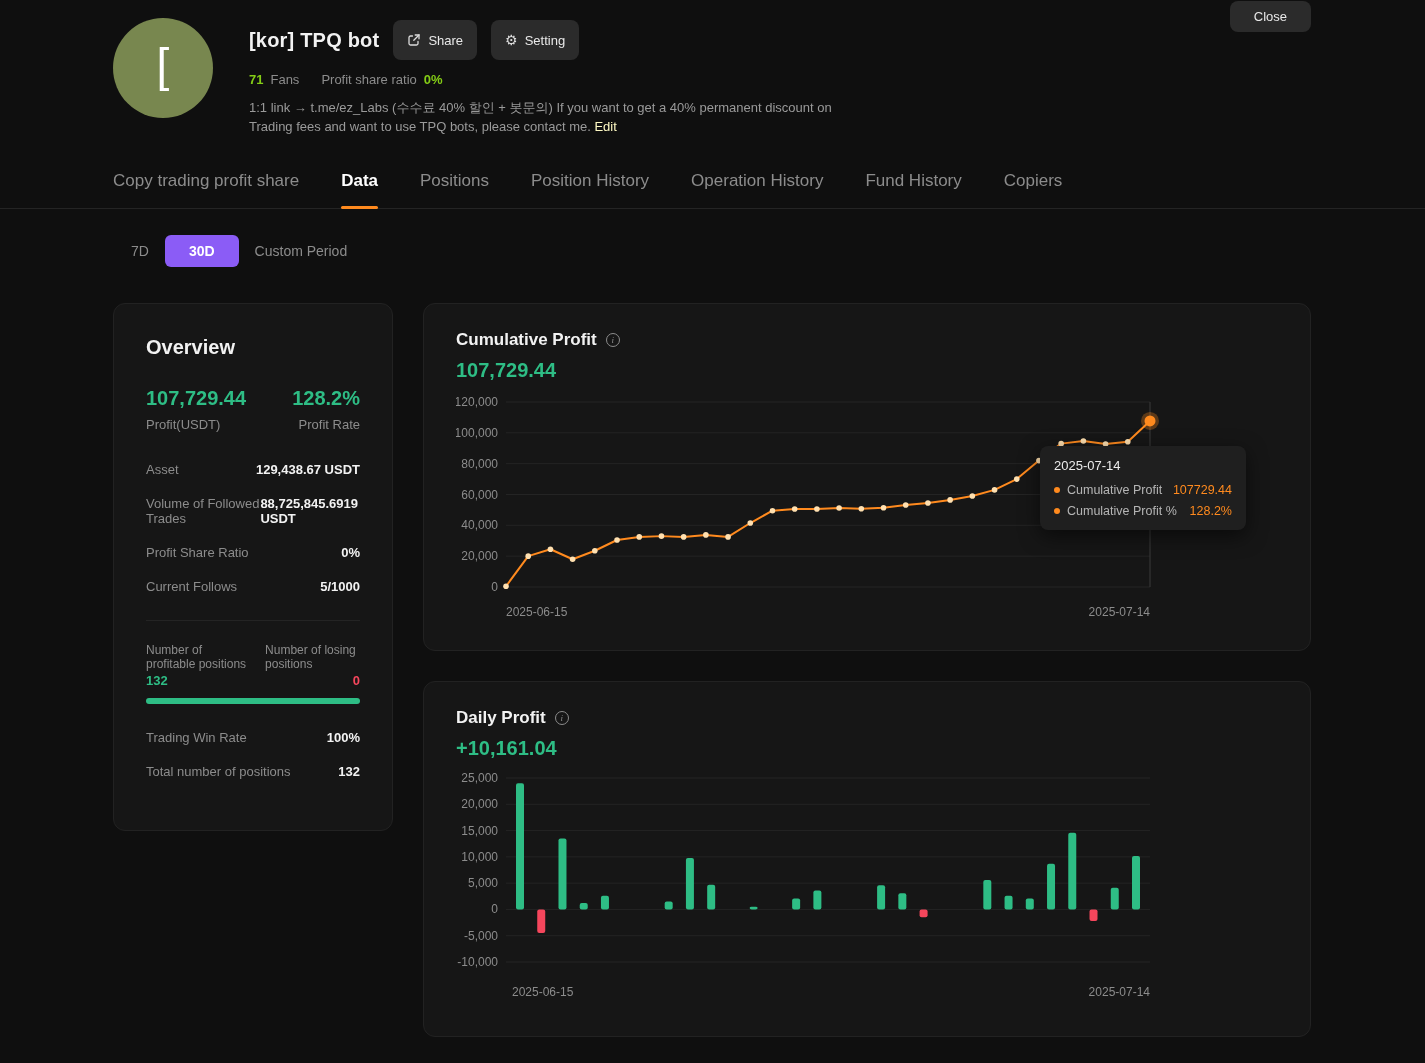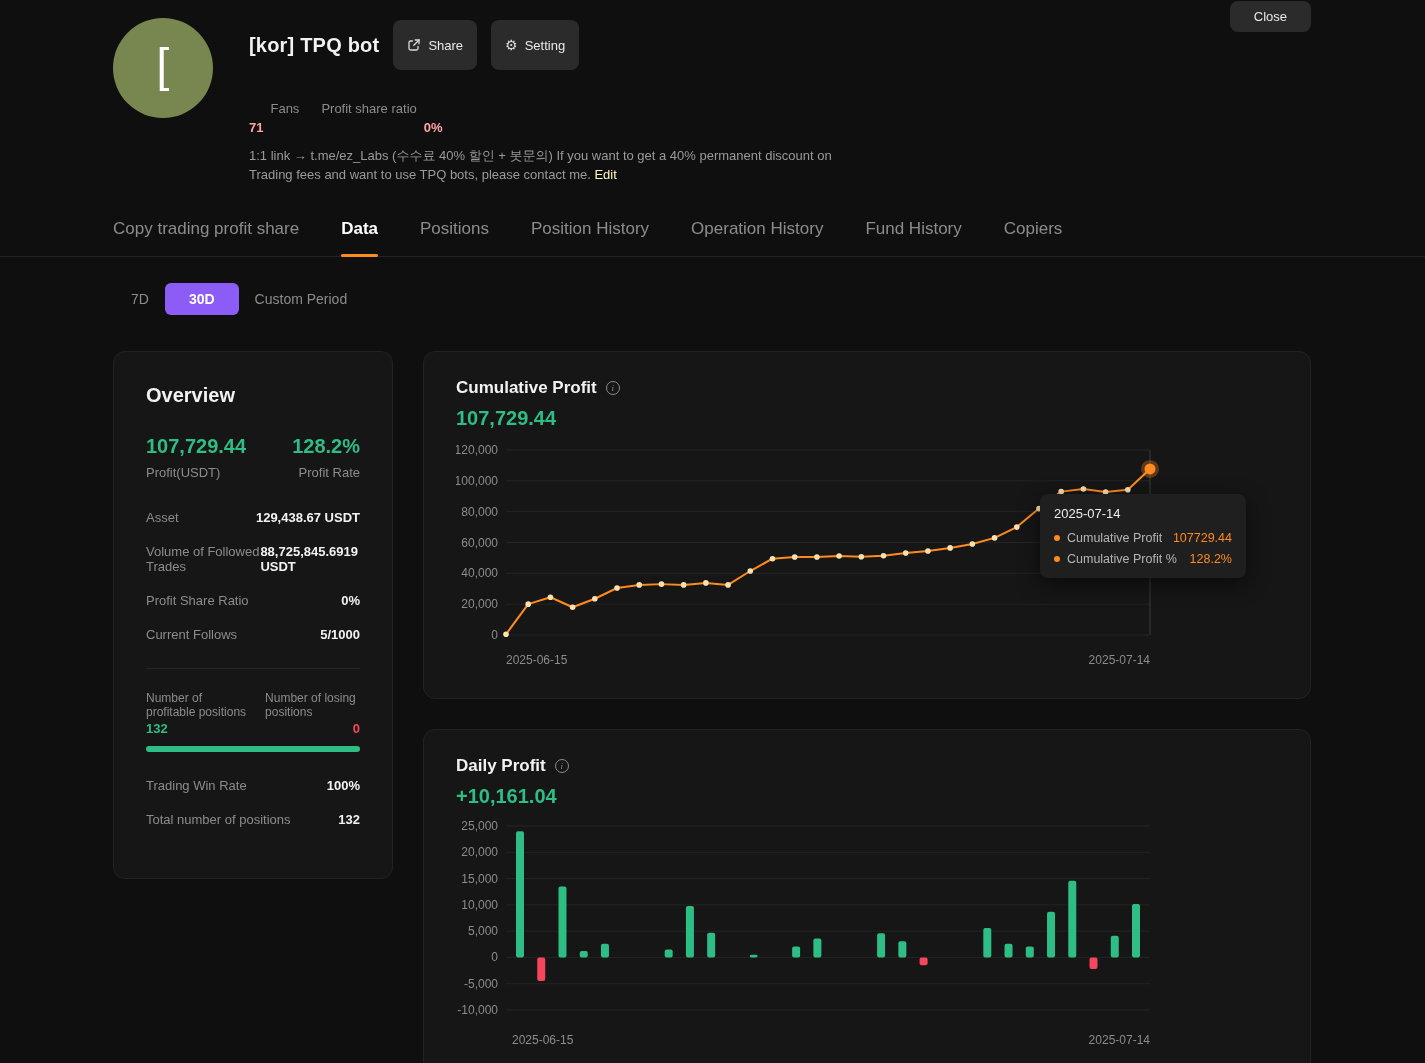--- a/index.html
+++ b/index.html
@@ -5,26 +5,26 @@
   * { box-sizing: border-box; margin: 0; padding: 0; }
   body { background: #0f0f0f; font-family: "Liberation Sans", sans-serif; color: #f2f2f2; }
   .page { width: 1425px; height: 1063px; overflow: hidden; position: relative; }
 
   
   .header { padding: 18px 114px 0 113px; display: flex; position: relative; }
   .avatar { width: 100px; height: 100px; border-radius: 50%; background: #78874f; display: flex; align-items: center; justify-content: center; font-size: 46px; color: #fff; flex: 0 0 auto; padding-bottom: 6px; }
   .head-main { margin-left: 36px; padding-top: 2px; }
   .title-row { display: flex; align-items: center; gap: 14px; }
   .bot-title { font-size: 20px; font-weight: 700; letter-spacing: .2px; }
-  .btn { background: #2b2b2b; border: none; color: #e8e8e8; font-size: 13px; font-family: inherit; height: 50px; padding: 0 14px; border-radius: 8px; display: inline-flex; align-items: center; gap: 7px; cursor: pointer; }
+  .btn { background: #2b2b2b; border: none; color: #e8e8e8; font-size: 13px; font-family: inherit; height: 40px; padding: 0 14px; border-radius: 8px; display: inline-flex; align-items: center; gap: 7px; cursor: pointer; }
   .btn svg { display: block; }
   .gear-glyph { font-size: 14px; line-height: 1; color: #dcdcdc; }
   .close-btn { position: absolute; right: 114px; top: 1px; height: 31px; padding: 0 24px; }
   .stats-row { margin-top: 12px; display: flex; align-items: center; gap: 7px; font-size: 13px; }
-  .stat-strong { font-weight: 700; color: #fca5a5; margin-top: 38px; }
+  .stat-strong { font-weight: 700; color: #84cc16; }
   .muted { color: #8c8c8c; }
   .stats-spacer { width: 8px; }
   .bio { margin-top: 12px; font-size: 13px; color: #9a9a9a; width: 600px; line-height: 1.45; }
   .edit-link { color: #fef9c3; cursor: pointer; }
 
   
   .tabs { margin-top: 24px; padding: 0 114px 0 113px; border-bottom: 1px solid #242424; display: flex; gap: 42px; }
   .tab { font-size: 17px; color: #8c8c8c; padding: 10px 0 17px; position: relative; cursor: pointer; white-space: nowrap; }
   .tab.active { color: #ffffff; font-weight: 700; }
   .tab.active::after { content: ""; position: absolute; left: 0; right: 0; bottom: -1px; height: 3px; background: #ff8a1e; border-radius: 2px; }

